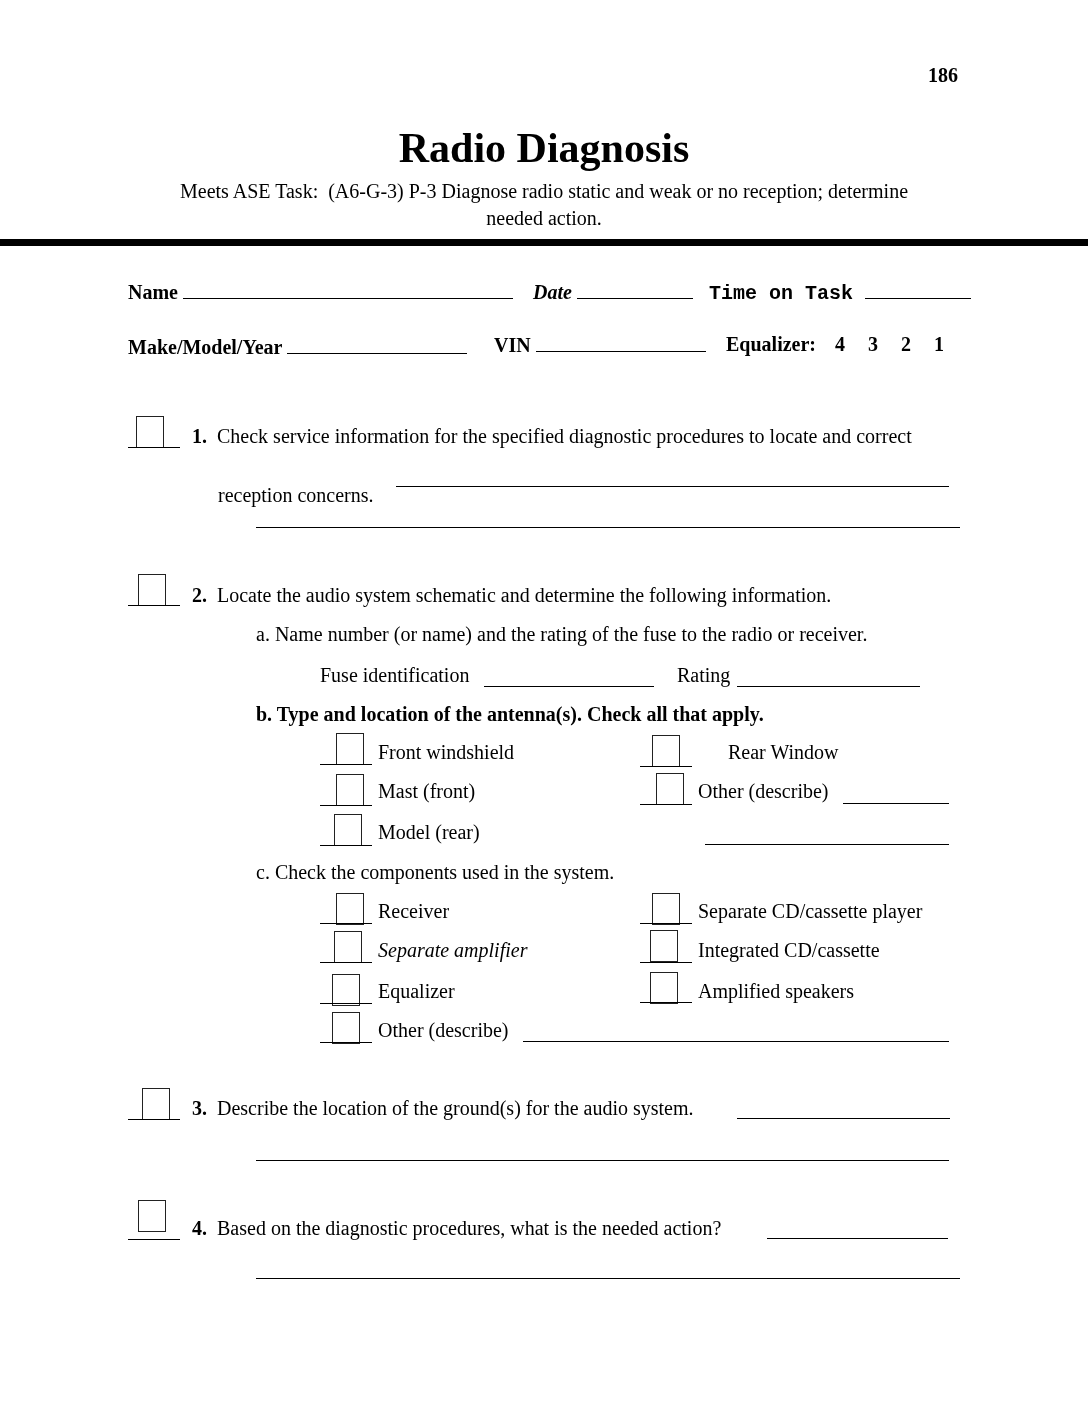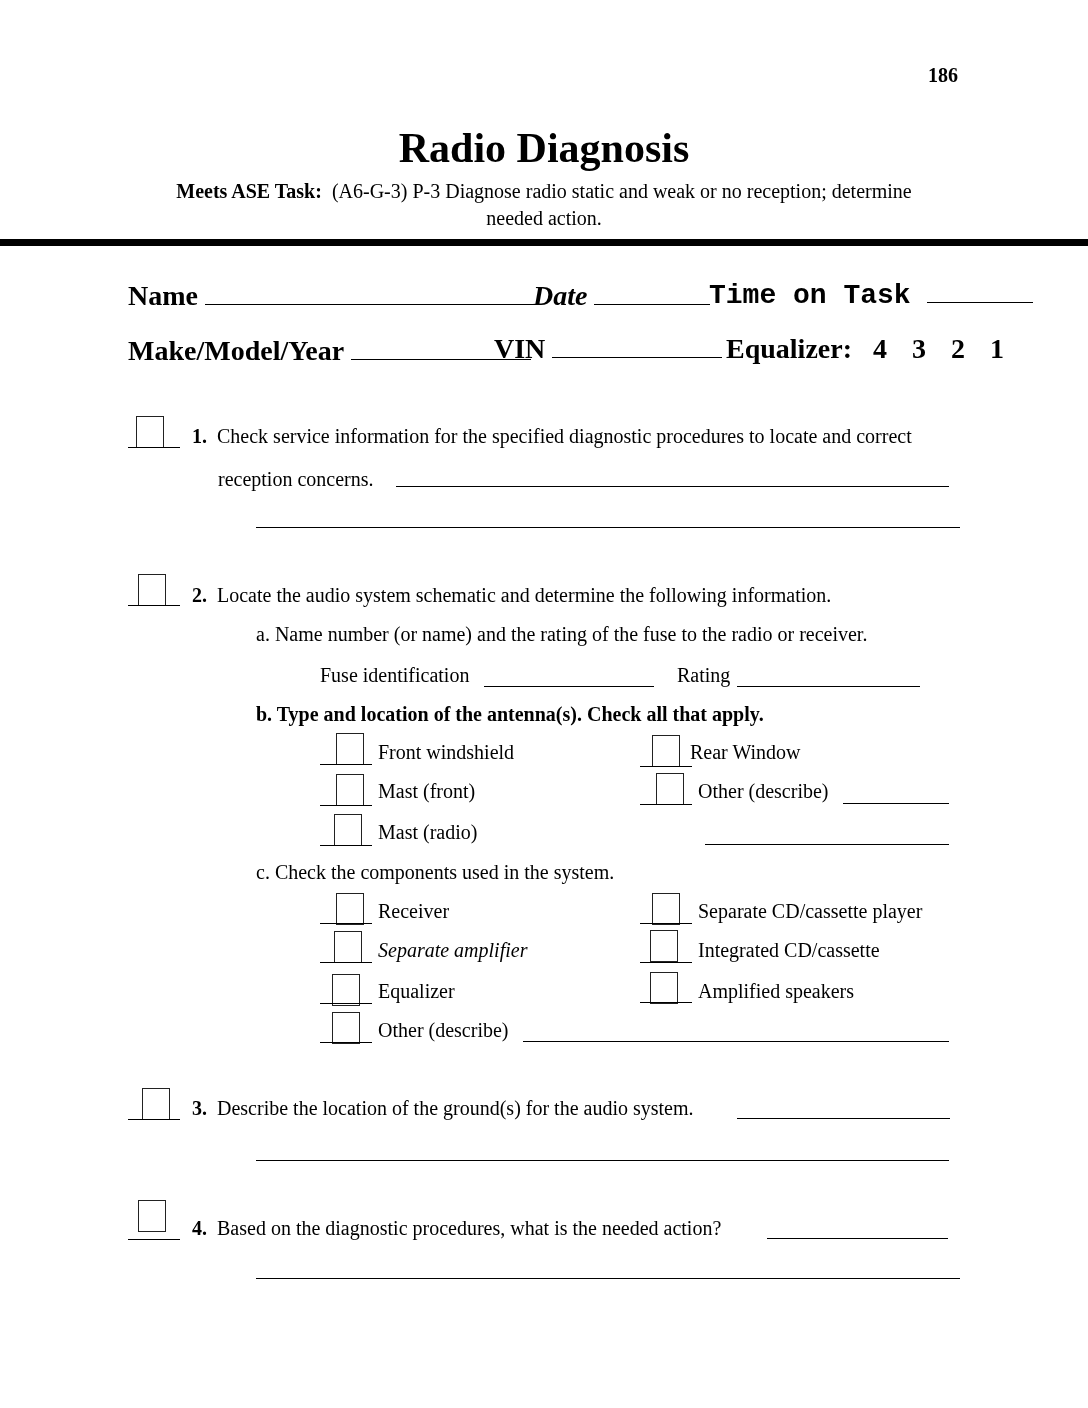--- a/index.html
+++ b/index.html
@@ -4,23 +4,23 @@
 <style>
   html, body { margin: 0; padding: 0; background: #ffffff; }
   body {
     width: 1088px; height: 1408px; position: relative; overflow: hidden;
     font-family: "Liberation Serif", "DejaVu Serif", serif; color: #000;
   }
   .abs { position: absolute; white-space: nowrap; }
   .page-number { left: 928px; top: 64px; font-size: 20px; font-weight: bold; }
   .title { left: 0; width: 1088px; top: 124px; text-align: center; font-size: 42px; font-weight: bold; }
   .task-line { left: 0; width: 1088px; top: 178px; text-align: center; font-size: 20px; line-height: 27px; white-space: normal; }
-  .task-line b { font-weight: bold; }
+  .task-line b { font-weight: normal; }
   .rule { left: 0; width: 1088px; top: 239px; height: 7px; background: #000; }
-  .field-row { font-size: 28px; font-weight: bold; }
+  .field-row { font-size: 20px; font-weight: bold; }
   .blank { display: inline-block; border-bottom: 1.5px solid #000; height: 18px; vertical-align: baseline; }
   .line { position: absolute; border-bottom: 1.5px solid #000; height: 0; }
   .txt { font-size: 20px; }
   .num { font-weight: bold; }
   .chk {
     position: absolute; width: 28px; height: 32px; border: 1.5px solid #222;
     box-sizing: border-box; background: #fff;
   }
   .chk-under { position: absolute; height: 0; border-bottom: 1.5px solid #000; }
   .eval-num { display: inline-block; margin-left: 18px; }
@@ -65,21 +65,21 @@
   <span class="eval-num">2</span>
   <span class="eval-num">1</span>
 </div>
 
 <div class="chk" style="left:136px; top:416px;"></div>
 <div class="chk-under" style="left:128px; top:447px; width:52px;"></div>
 <div class="abs txt" style="left:192px; top:425px;">
   <span class="num">1.</span>&nbsp;
   <span>Check service information for the specified diagnostic procedures to locate and correct</span>
 </div>
-<div class="abs txt" style="left:218px; top:468px;text-align:right;">reception concerns.</div>
+<div class="abs txt" style="left:218px; top:484px;text-align:right;">reception concerns.</div>
 <div class="line" style="left:396px; top:486px; width:553px;"></div>
 <div class="line" style="left:256px; top:527px; width:704px;"></div>
 
 <div class="chk" style="left:138px; top:574px;"></div>
 <div class="chk-under" style="left:128px; top:605px; width:52px;"></div>
 <div class="abs txt" style="left:192px; top:584px;">
   <span class="num">2.</span>&nbsp;
   <span>Locate the audio system schematic and determine the following information.</span>
 </div>
 
@@ -90,34 +90,34 @@
 <div class="line" style="left:737px; top:686px; width:183px;"></div>
 
 <div class="abs txt" style="left:256px; top:703px;font-weight:bold;">b.  Type and location of the antenna(s).  Check all that apply.</div>
 
 <div class="chk" style="left:336px; top:733px;"></div>
 <div class="chk-under" style="left:320px; top:764px; width:52px;"></div>
 <div class="abs txt" style="left:378px; top:741px;">Front windshield</div>
 
 <div class="chk" style="left:652px; top:735px;"></div>
 <div class="chk-under" style="left:640px; top:766px; width:52px;"></div>
-<div class="abs txt" style="left:690px; top:741px;">Rear Window</div>
+<div class="abs txt" style="left:728px; top:741px;">Rear Window</div>
 
 <div class="chk" style="left:336px; top:774px;"></div>
 <div class="chk-under" style="left:320px; top:805px; width:52px;"></div>
 <div class="abs txt" style="left:378px; top:780px;">Mast (front)</div>
 
 <div class="chk" style="left:656px; top:773px;"></div>
 <div class="chk-under" style="left:640px; top:804px; width:52px;"></div>
 <div class="abs txt" style="left:698px; top:780px;">Other (describe)</div>
 <div class="line" style="left:843px; top:803px; width:106px;"></div>
 
 <div class="chk" style="left:334px; top:814px;"></div>
 <div class="chk-under" style="left:320px; top:845px; width:52px;"></div>
-<div class="abs txt" style="left:378px; top:821px;">Mast (radio)</div>
+<div class="abs txt" style="left:378px; top:821px;">Model (rear)</div>
 <div class="line" style="left:705px; top:844px; width:244px;"></div>
 
 <div class="abs txt" style="left:256px; top:861px;">c.  Check the components used in the system.</div>
 
 <div class="chk" style="left:336px; top:893px;"></div>
 <div class="chk-under" style="left:320px; top:923px; width:52px;"></div>
 <div class="abs txt" style="left:378px; top:900px;">Receiver</div>
 
 <div class="chk" style="left:652px; top:893px;"></div>
 <div class="chk-under" style="left:640px; top:923px; width:52px;"></div>

